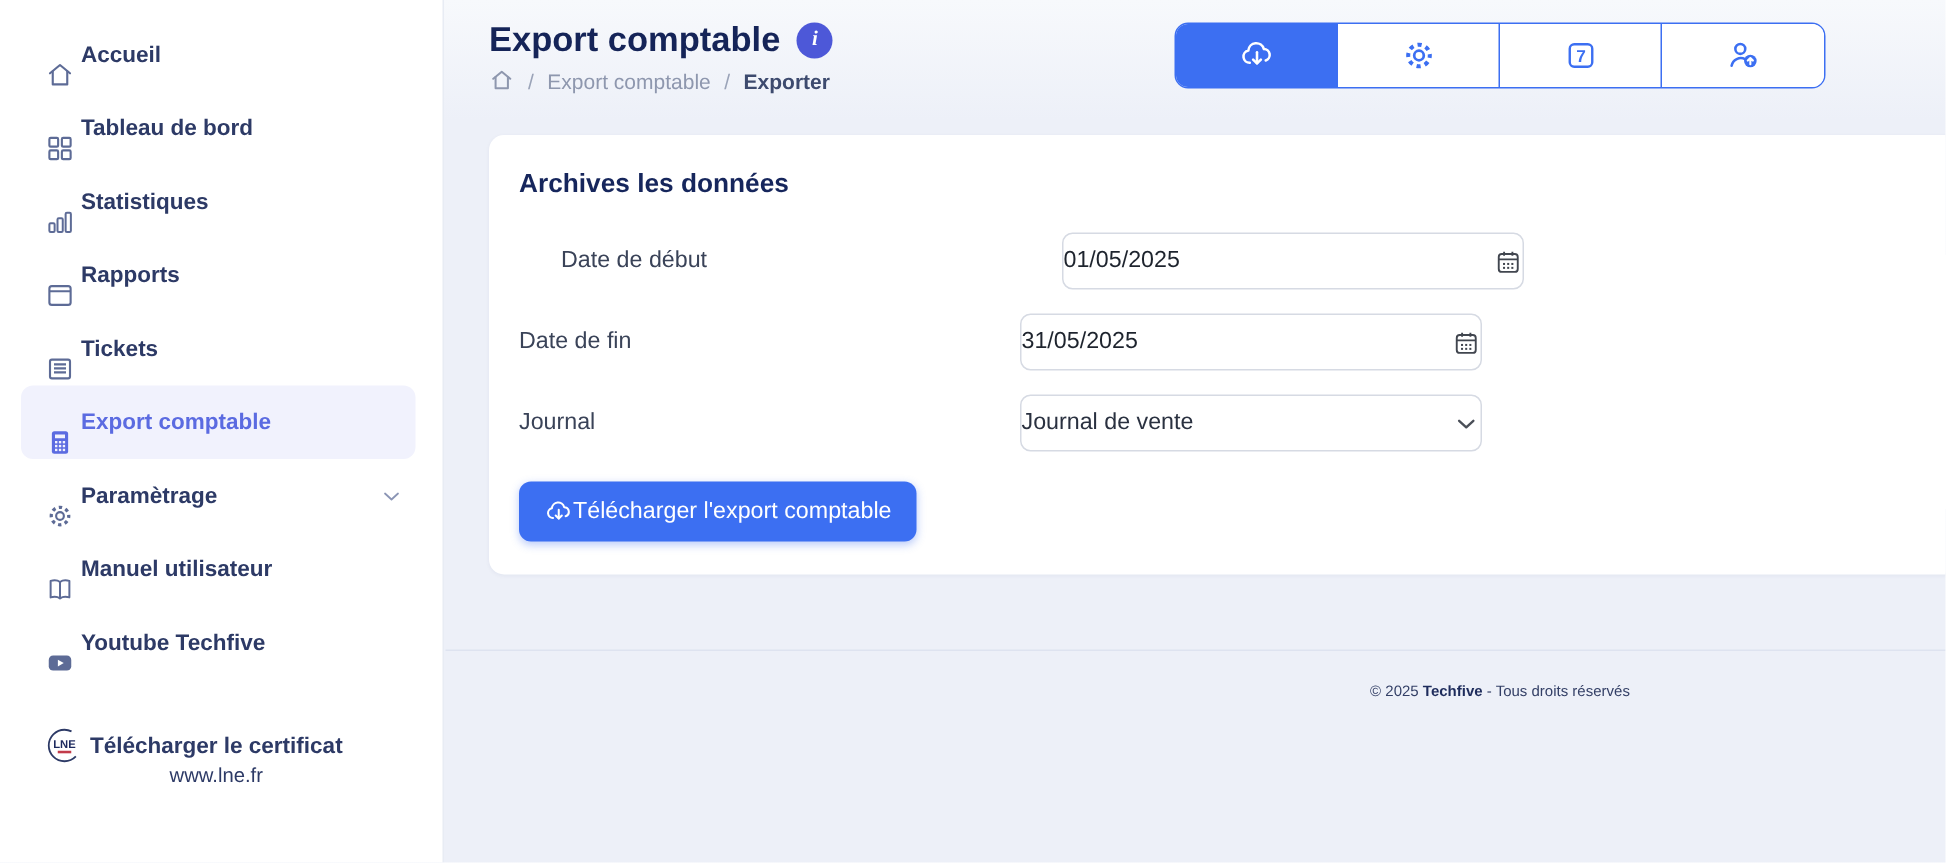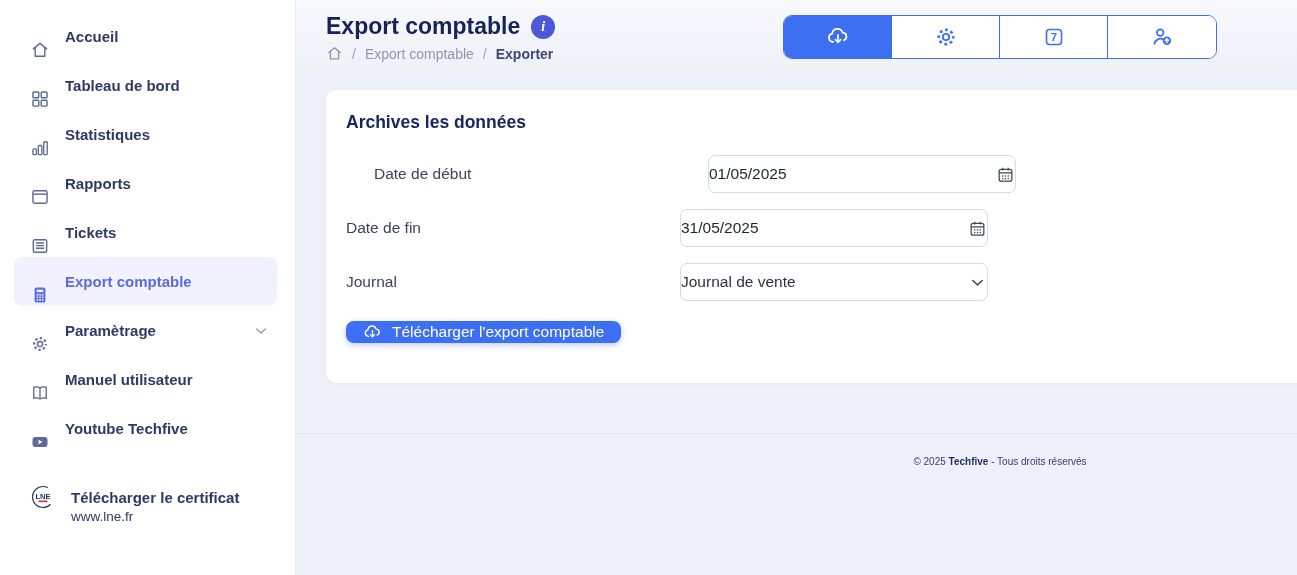--- a/index.html
+++ b/index.html
@@ -4,22 +4,22 @@
 <style>
   html,body{margin:0;padding:0;}
   body{
     width:1297px;height:575px;position:relative;overflow:hidden;
     font-family:"Liberation Sans","DejaVu Sans",sans-serif;
     background:linear-gradient(180deg,#f7f9fc 0px,#edf0f8 80px,#edf0f8 100%);
   }
   
   .sidebar{position:absolute;left:0;top:0;width:296px;height:575px;background:#ffffff;
     border-right:1px solid #e8ecf4;box-sizing:border-box;padding-top:12px;}
-  .side-item{display:flex;align-items:center;gap:15px;height:49px;margin:0 18px 0 14px;
-    padding:0 8px 0 16px;border-radius:8px;color:#2d3a66;font-size:15px;font-weight:700;cursor:pointer;}
+  .side-item{display:flex;align-items:center;gap:4px;height:49px;margin:0 18px 0 14px;
+    padding:0 8px 0 16px;border-radius:8px;color:#2d3a66;font-size:15px;font-weight:700;cursor:pointer;text-align:center;}
   .side-item .s-icon{width:20px;height:20px;color:#5d6b96;flex:0 0 auto;display:flex;align-items:center;justify-content:center;margin-top:26px;}
   .side-item.active{background:#f1f2fd;color:#5b6be1;}
   .side-item.active .s-icon{color:#5b6be1;}
   .side-item .chev{margin-left:auto;color:#8property:none;color:#8b95b5;display:flex;width:16px;height:16px;}
   .side-item.cert{height:62px;}
   .side-item.cert .txt{line-height:1.4;margin-top:45px;}
   .side-item.cert .sub{font-weight:400;font-size:13.5px;color:#2d3a66;}
   
   .page-title{position:absolute;left:326px;top:13px;display:flex;align-items:center;gap:11px;
     font-size:23px;font-weight:700;color:#152458;}
@@ -46,22 +46,22 @@
   .card-title{font-size:17.5px;font-weight:700;color:#16265c;margin:0;}
   .form-row{display:flex;align-items:center;margin-top:16px;}
   .form-row.first{margin-top:22px;margin-left:28px;}
   .form-label{flex:0 0 334px;font-size:15.5px;color:#3a4358;}
   .field{width:308px;height:38px;border:1px solid #d6dae3;border-radius:7px;background:#fff;
     display:flex;align-items:center;justify-content:space-between;padding:0 0;box-sizing:border-box;cursor:pointer;}
   .field-input{border:none;outline:none;font-family:inherit;font-size:15.5px;color:#1e242e;
     width:220px;padding:0;background:transparent;}
   .field-icon{color:#41464f;display:flex;width:19px;height:19px;}
   .select-text{font-size:15.5px;color:#2a3140;}
-  .submit-btn{margin-top:20px;display:inline-flex;align-items:center;gap:10px;background:#3c6ff2;
-    color:#fff;border:none;border-radius:8px;height:22px;padding:0 17px;font-size:15.5px;
+  .submit-btn{margin-top:20px;display:inline-flex;align-items:center;background:#3c6ff2;
+    color:#fff;border:none;border-radius:8px;height:40px;padding:0 17px;font-size:15.5px;
     font-family:inherit;cursor:pointer;box-shadow:0 2px 6px rgba(60,110,242,.35);}
   .submit-btn svg{width:19px;height:19px;}
   
   .footer-divider{position:absolute;left:297px;right:0;top:433px;height:1px;background:#dee3f0;}
   .footer-text{position:absolute;left:703px;top:456px;width:594px;text-align:center;
     font-size:10px;color:#333f66;}
   .footer-text .brand{font-weight:700;color:#1e2c5c;}
   svg{display:block;}
 </style>
 </head>

